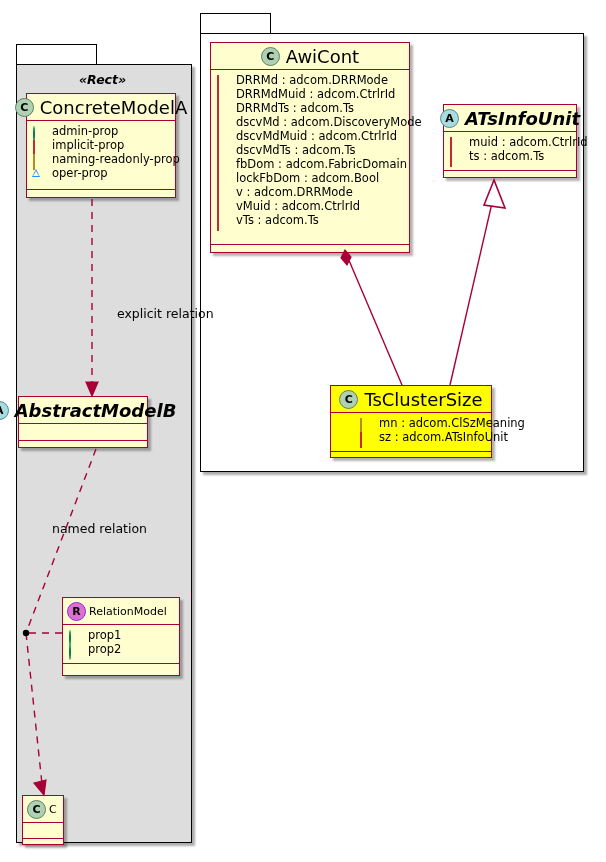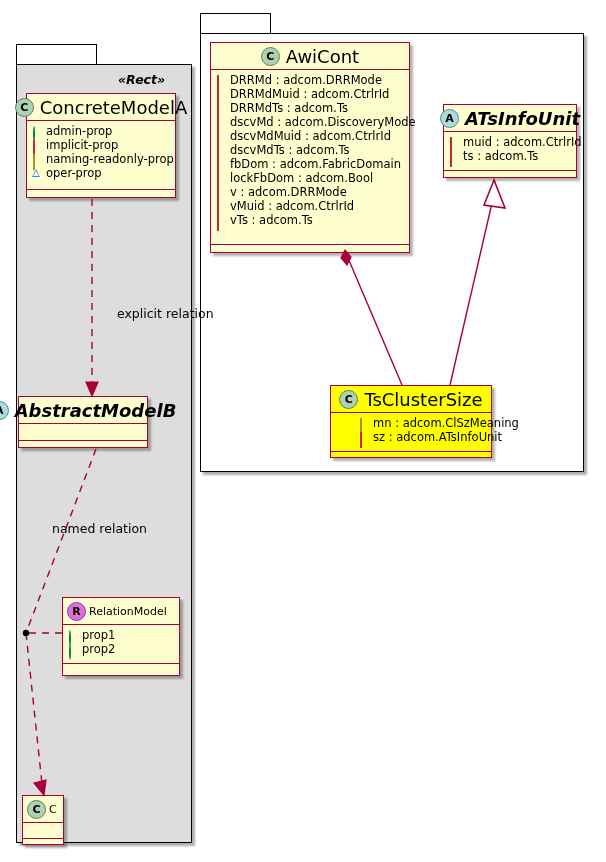--- a/index.html
+++ b/index.html
@@ -90,21 +90,21 @@
   .badge-r { background: #E070D0; border: 1.3px solid #8A2BE2; color: #000; }
 
   .cls-attrs {
     padding: 3px 0 3px 5px;
     border-bottom: 1.5px solid #A80036;
   }
   .cls-foot { height: 9px; }
   .attr {
     display: flex;
     align-items: center;
-    gap: 5px;
+    gap: 11px;
     height: 14px;
     white-space: nowrap;
     font-size: 11.5px;
   }
   .attr-text { line-height: 14px; }
 
   
   .vm { width: 9px; height: 9px; flex: 0 0 auto; position: relative; }
   .vm-circle {
     width: 7px; height: 7px; margin: 1px;
@@ -146,21 +146,20 @@
     border-bottom: 5.4px solid #FEFECE;
     z-index: 2;
   }
 
   .stereotype {
     position: absolute;
     font-style: italic;
     font-weight: bold;
     font-size: 12.5px;
     white-space: nowrap;
-    margin-left: 39px;
   }
   .edge-label {
     position: absolute;
     font-size: 12.5px;
     white-space: nowrap;
     background: transparent;
   }
   svg.links { position: absolute; left:0; top:0; width: 606px; height: 862px; pointer-events: none; }
 </style>
 </head>

